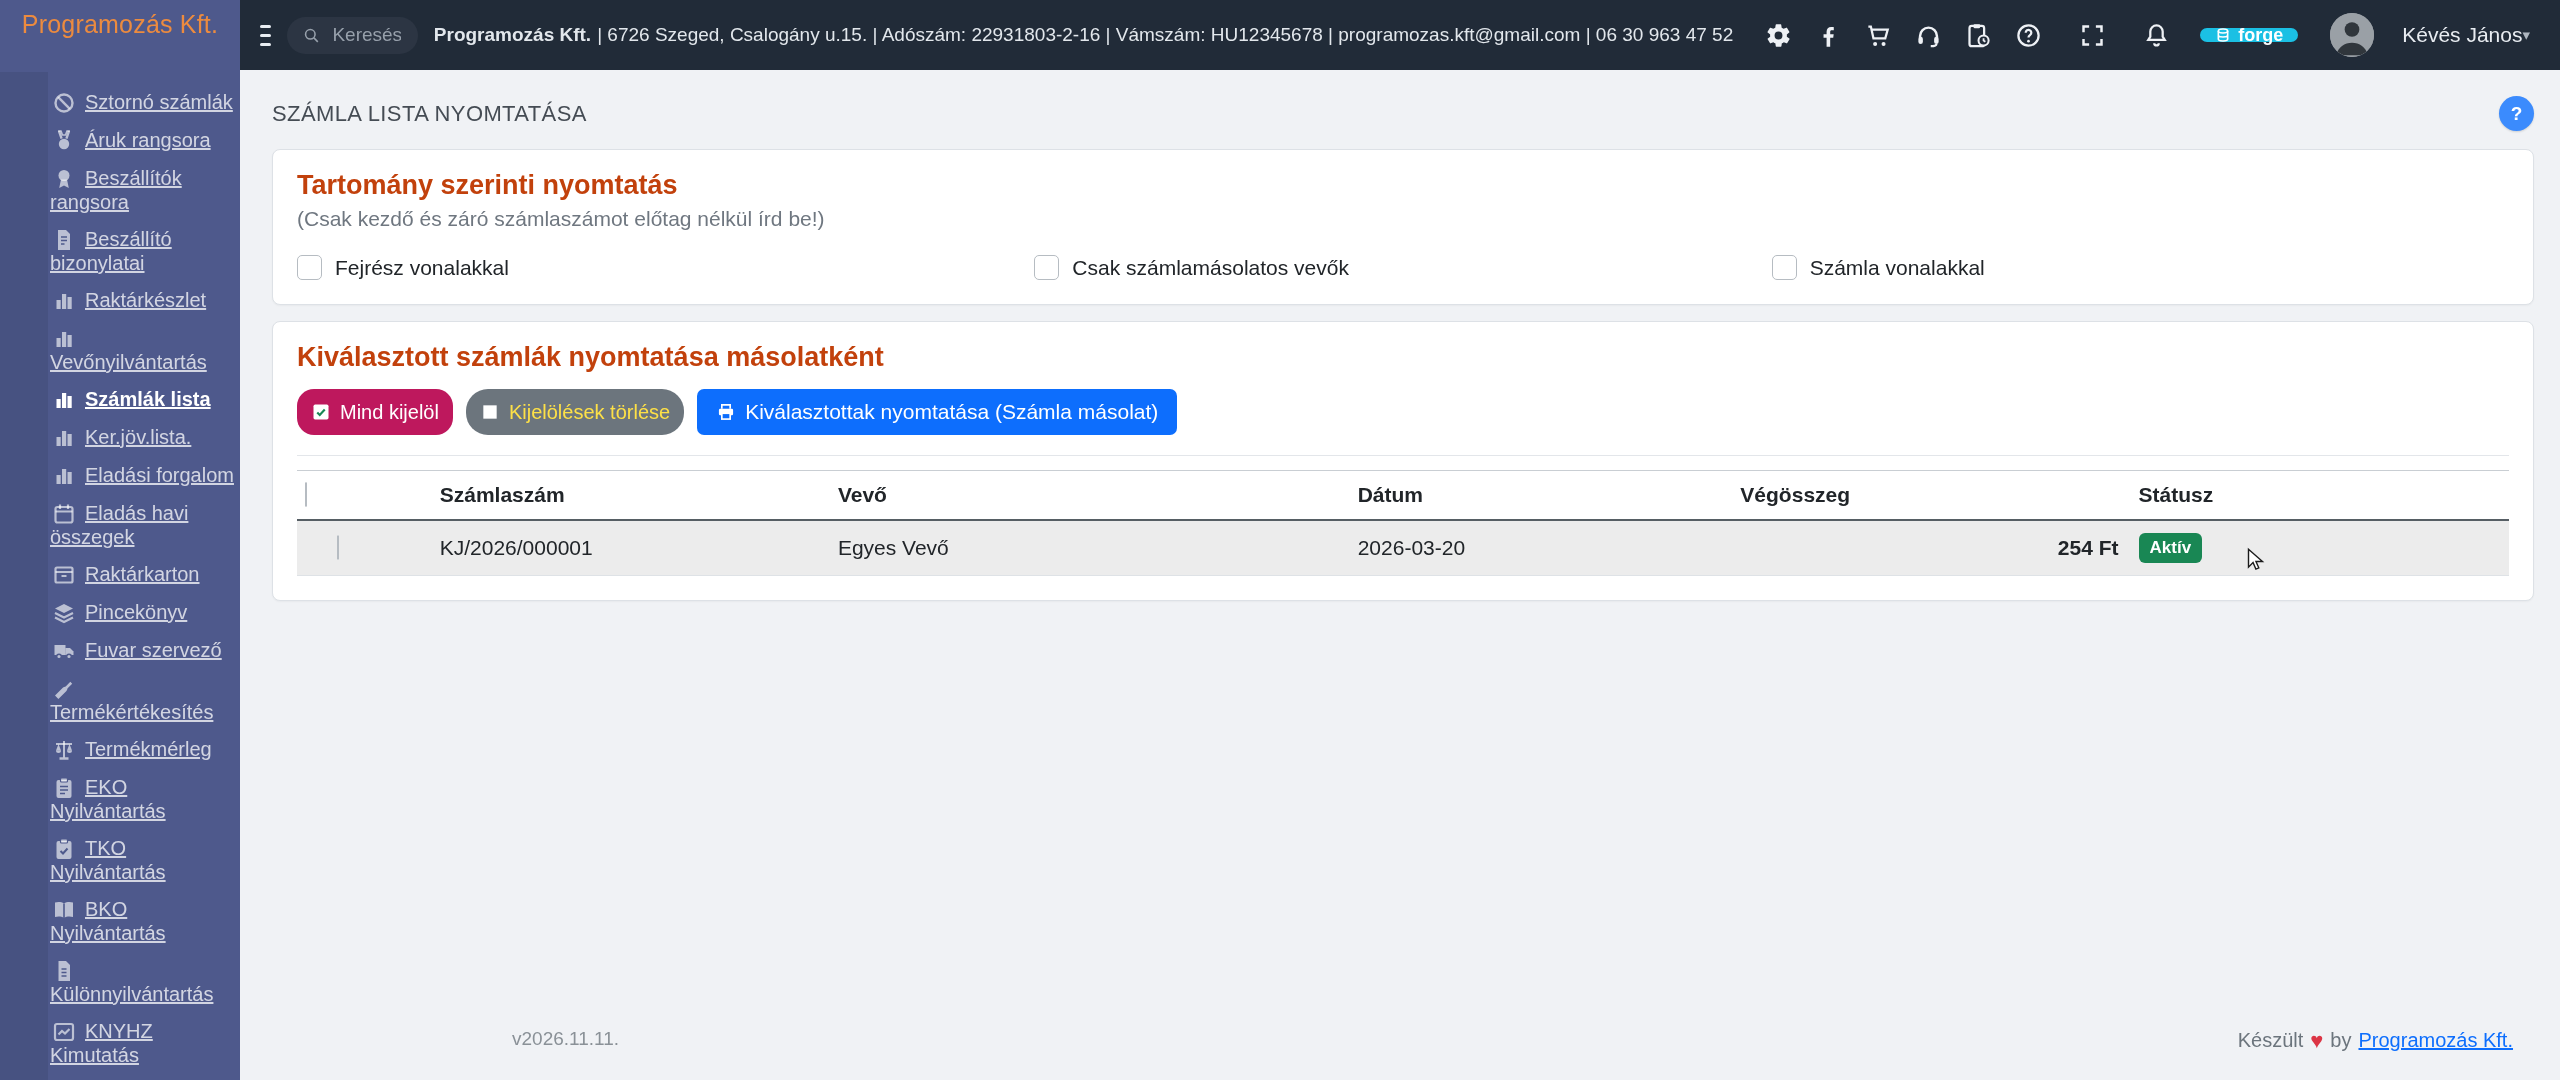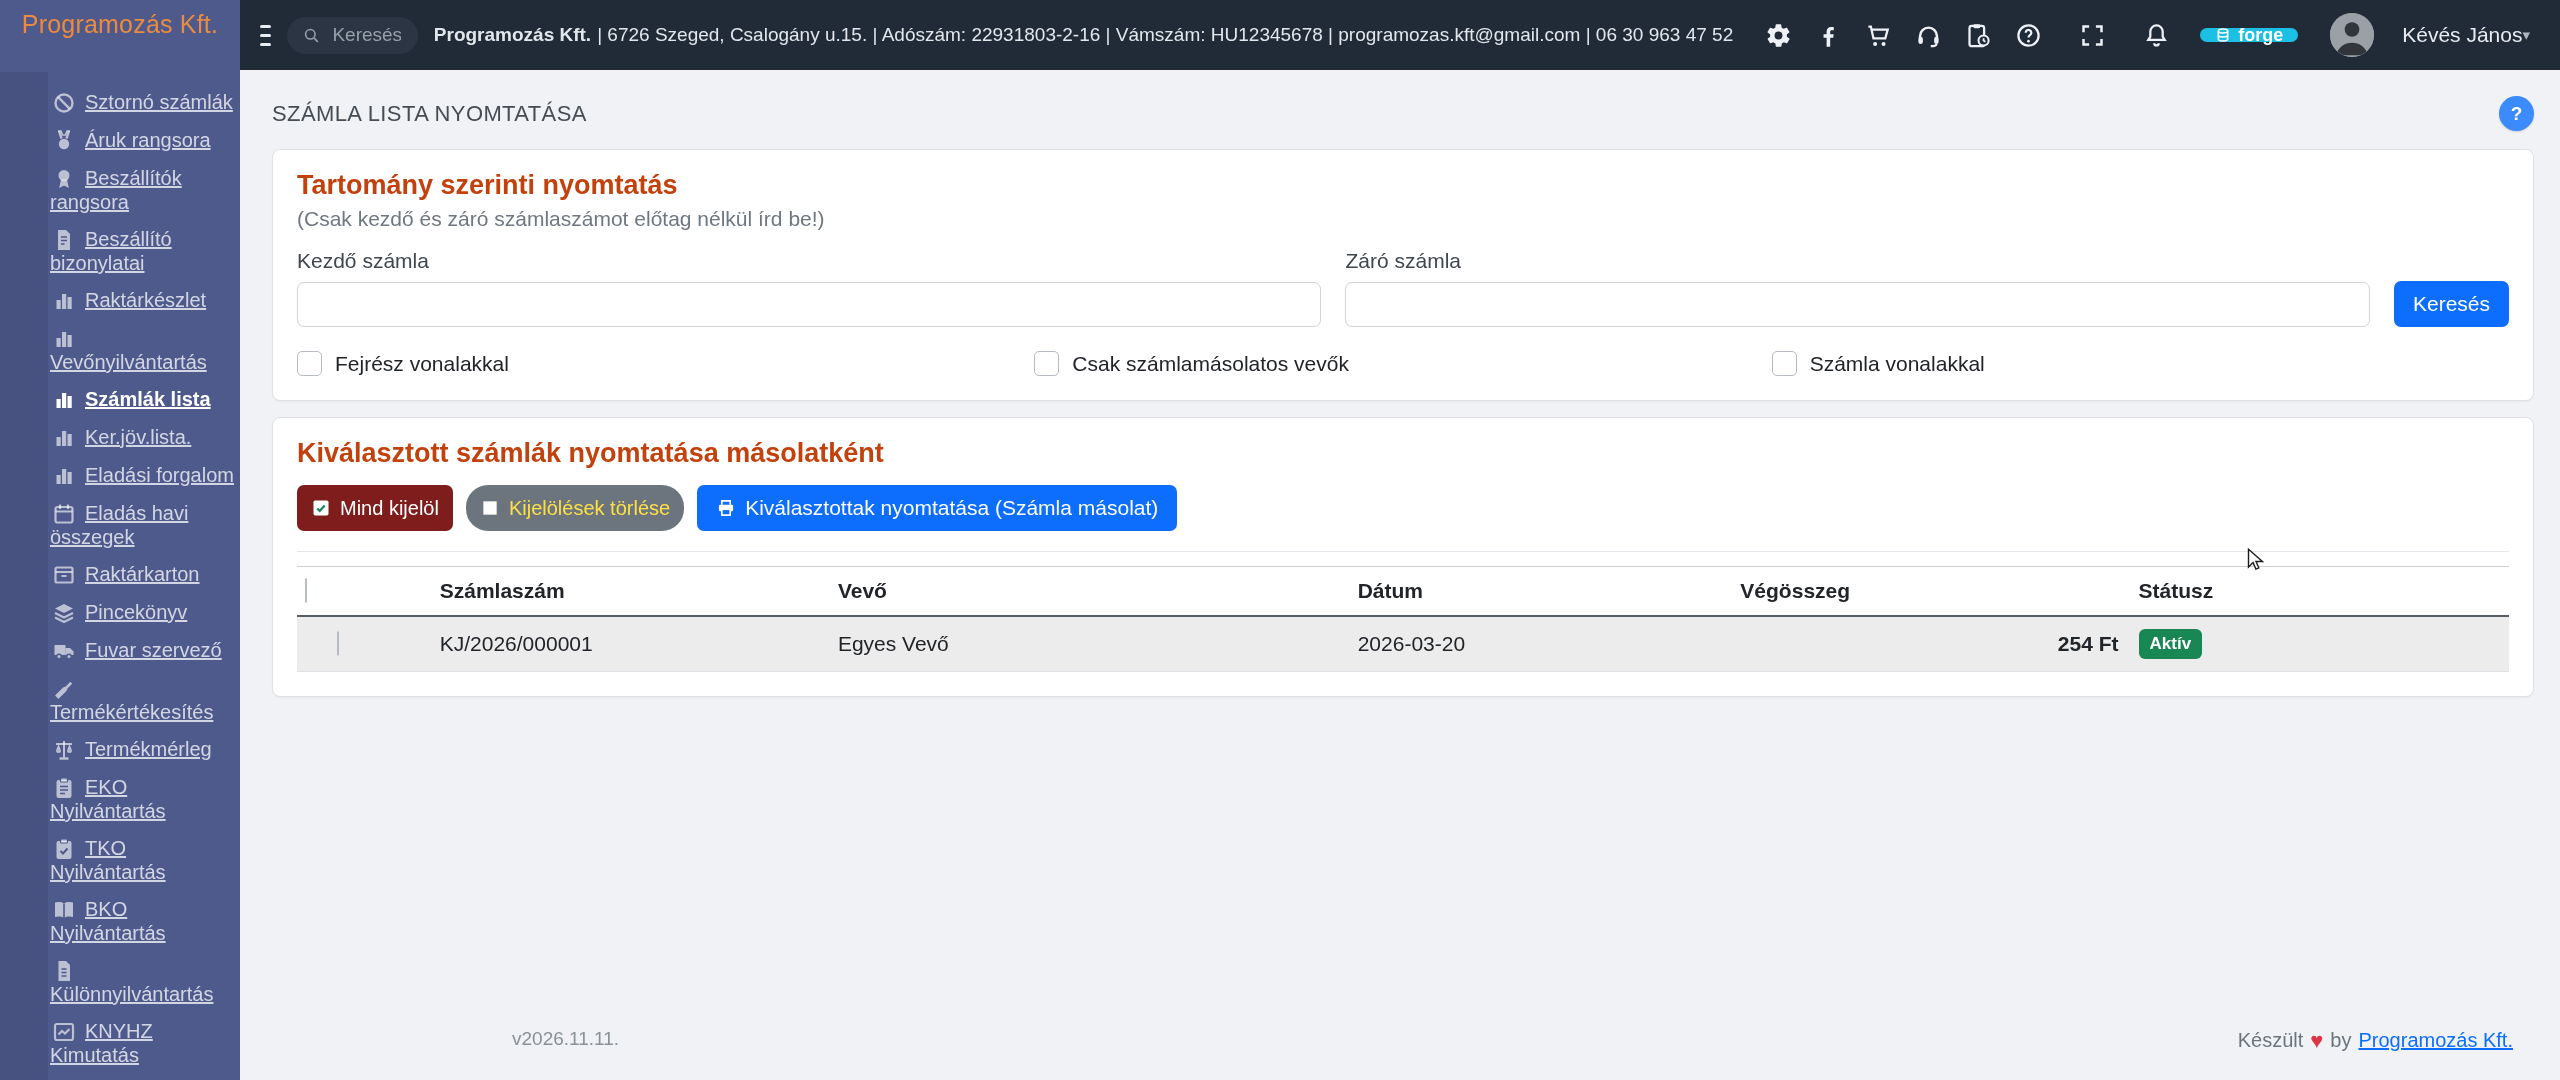--- a/index.html
+++ b/index.html
@@ -67,21 +67,21 @@
   .card h2{margin:2px 0 6px 0;font-size:27px;font-weight:700;color:#c2410c;}
   .subtitle{font-size:21px;color:#6f7780;margin-bottom:18px;}
   .form-row{display:flex;gap:24px;align-items:flex-end;}
   .field{flex:1;}
   .field label{display:block;font-size:21px;color:#3f464d;margin-bottom:9px;}
   .text-input{width:100%;box-sizing:border-box;height:45px;border:1px solid #ced4da;
     border-radius:7px;padding:0 14px;font-size:21px;font-family:inherit;color:#212529;outline:none;}
   .btn{border:none;border-radius:7px;font-family:inherit;cursor:pointer;
     display:inline-flex;align-items:center;gap:9px;}
   .btn-primary{background:#0d6efd;color:#fff;font-size:21px;padding:11px 19px;}
-  .btn-success{background:#7f1d1d;color:#fff;font-size:20px;padding:9px 14px;}
+  .btn-success{background:#be185d;color:#fff;font-size:20px;padding:9px 14px;border-radius:17px;}
   .btn-secondary{background:#6c757d;color:#fde047;font-size:20px;padding:9px 14px;border-radius:22px;}
   .btn svg{width:20px;height:20px;flex:none;}
   .cb-row{display:grid;grid-template-columns:1fr 1fr 1fr;margin-top:24px;}
   .cb{display:flex;align-items:center;gap:13px;font-size:21px;color:#212529;}
   .checkbox{width:25px;height:25px;box-sizing:border-box;border:1px solid #b6bcc2;
     border-radius:5px;background:#fff;flex:none;cursor:pointer;}
   .btn-row{display:flex;gap:13px;margin:16px 0 20px 0;}
   .card hr{border:none;border-top:1px solid #e3e6ea;margin:0 0 2px 0;}
 
   
@@ -348,31 +348,20 @@
 
   <main class="content">
     <div class="page-head">
       <div class="page-title">SZÁMLA LISTA NYOMTATÁSA</div>
       <div class="help-btn">?</div>
     </div>
 
     <section class="card">
       <h2>Tartomány szerinti nyomtatás</h2>
       <div class="subtitle">(Csak kezdő és záró számlaszámot előtag nélkül írd be!)</div>
-      <div class="form-row">
-        <div class="field">
-          <label>Kezdő számla</label>
-          <input class="text-input" type="text" value="" style="">
-        </div>
-        <div class="field">
-          <label>Záró számla</label>
-          <input class="text-input" type="text" value="" style="">
-        </div>
-        <button class="btn btn-primary">Keresés</button>
-      </div>
       <div class="cb-row">
         <div class="cb">
           <span class="checkbox"></span>
           <span>Fejrész vonalakkal</span>
         </div>
         <div class="cb">
           <span class="checkbox"></span>
           <span>Csak számlamásolatos vevők</span>
         </div>
         <div class="cb">

